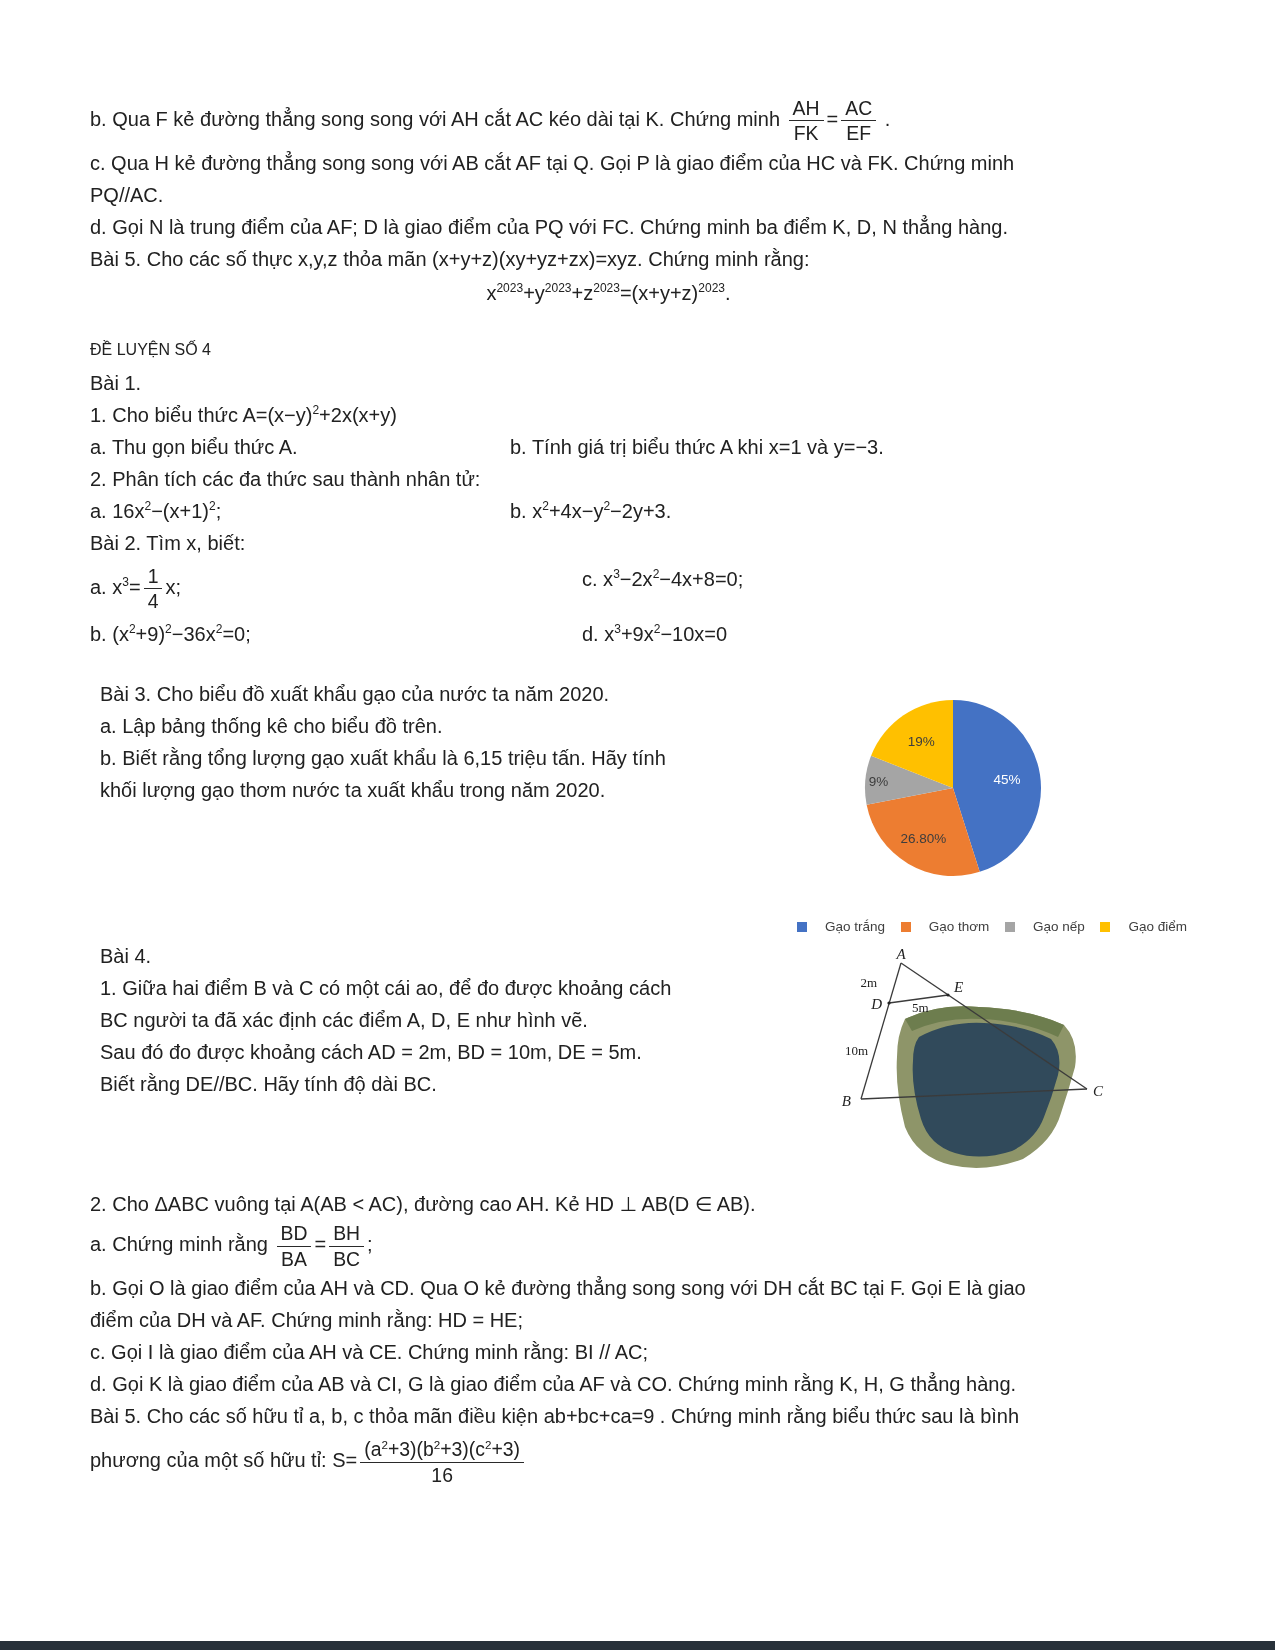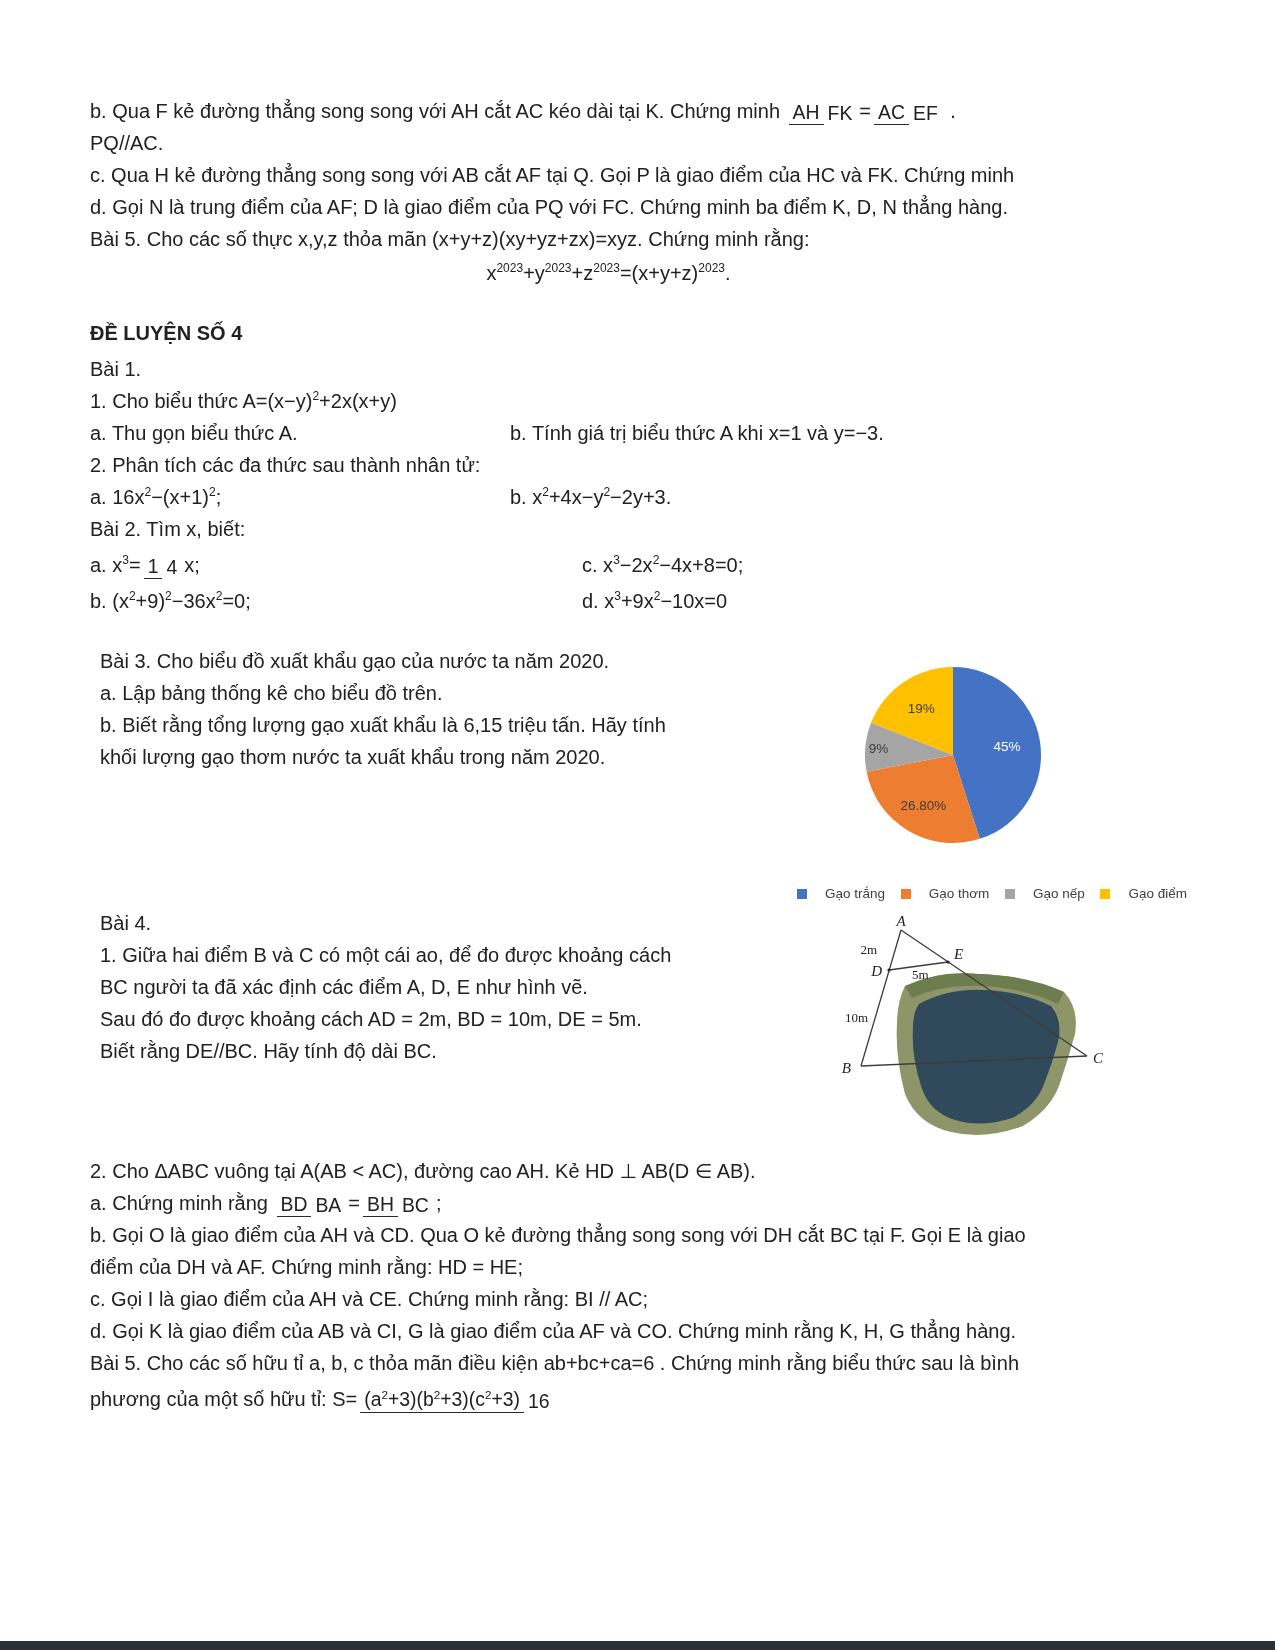--- a/index.html
+++ b/index.html
@@ -2,25 +2,25 @@
 <html><head>
 <meta charset="utf-8">
 <style>
 *{margin:0;padding:0;box-sizing:border-box}
 html,body{background:#ffffff}
 body{width:1275px;height:1650px;margin:0 auto;font-family:"Liberation Sans","DejaVu Sans",sans-serif;color:#212121;position:relative;overflow:hidden}
 .page{position:relative;width:1275px;height:1650px;padding:96px 88px 0 90px;font-size:20px;line-height:1.5;background:#fff}
 .ln{margin-bottom:2px}
 b{font-weight:400}
 sup{font-size:.6em}
-.frac{display:inline-flex;flex-direction:row;align-items:center;vertical-align:middle;line-height:1.15;margin:0 3px;padding:1px 0;font-size:.97em}
+.frac{display:inline-flex;flex-direction:column;align-items:center;vertical-align:middle;line-height:1.15;margin:0 3px;padding:1px 0;font-size:.97em}
 .fnum{border-bottom:1.5px solid #2a2a2a;padding:0 4px 1px}
 .fden{padding:1px 4px 0}
 .eq{text-align:center;padding-right:60px;margin:4px 0 12px}
-.de-title{font-size:20px;font-weight:700;margin:30px 0 6px}
+.de-title{font-size:16px;font-weight:400;margin:30px 0 6px}
 .cols{display:flex;margin-bottom:2px}
 .w430{width:420px;flex:none}
 .w500{width:492px;flex:none}
 .mt6{margin-top:6px}
 .row-chart{display:flex;justify-content:space-between;margin-top:30px;min-height:262px}
 .row-chart .txtcol{width:690px;padding-left:10px}
 .row-fig{display:flex;justify-content:space-between;min-height:248px}
 .row-fig .txtcol{width:690px;padding-left:10px}
 .figcol{width:270px;flex:none;margin-right:78px;padding-top:8px}
 .chartcol{width:390px;flex:none;padding-top:14px}
@@ -38,22 +38,22 @@
 
 <div class="page">
 
   <p class="ln">b. Qua F kẻ đường thẳng song song với AH cắt AC kéo dài tại K. Chứng minh <span class="frac">
         <span class="fnum">AH</span>
         <span class="fden">FK</span>
       </span>=<span class="frac">
         <span class="fnum">AC</span>
         <span class="fden">EF</span>
       </span> .</p>
+  <p class="ln">c. Qua H kẻ đường thẳng song song với AB cắt AF tại Q. Gọi P là giao điểm của HC và FK. Chứng minh</p>
   <p class="ln">PQ//AC.</p>
-  <p class="ln">c. Qua H kẻ đường thẳng song song với AB cắt AF tại Q. Gọi P là giao điểm của HC và FK. Chứng minh</p>
   <p class="ln">d. Gọi N là trung điểm của AF;  D là giao điểm của PQ với FC. Chứng minh ba điểm K, D, N thẳng hàng.</p>
   <p class="ln"><b>Bài 5.</b><span> Cho các số thực  x,y,z  thỏa mãn  (x+y+z)(xy+yz+zx)=xyz.  Chứng minh rằng:</span></p>
   <p class="ln eq">x<sup>2023</sup>+y<sup>2023</sup>+z<sup>2023</sup>=(x+y+z)<sup>2023</sup>.</p>
 
   <h2 class="de-title">ĐỀ LUYỆN SỐ 4</h2>
 
   <p class="ln"><b>Bài 1.</b></p>
   <p class="ln"><b>1.</b><span> Cho biểu thức  A=(x−y)<sup>2</sup>+2x(x+y)</span></p>
   <div class="cols">
     <span class="w430">a. Thu gọn biểu thức A.</span>
@@ -163,20 +163,20 @@
         <span class="fnum">BD</span>
         <span class="fden">BA</span>
       </span>=<span class="frac">
         <span class="fnum">BH</span>
         <span class="fden">BC</span>
       </span>;</p>
   <p class="ln">b. Gọi O là giao điểm của AH và CD. Qua O kẻ đường thẳng song song với DH cắt BC tại F. Gọi E là giao</p>
   <p class="ln">điểm của DH và AF. Chứng minh rằng: HD = HE;</p>
   <p class="ln">c. Gọi I là giao điểm của AH và CE. Chứng minh rằng: BI // AC;</p>
   <p class="ln">d. Gọi K là giao điểm của AB và CI, G là giao điểm của AF và CO. Chứng minh rằng K, H, G thẳng hàng.</p>
-  <p class="ln"><b>Bài 5.</b><span> Cho các số hữu tỉ a, b, c thỏa mãn điều kiện  ab+bc+ca=6 . Chứng minh rằng biểu thức sau là bình</span></p>
+  <p class="ln"><b>Bài 5.</b><span> Cho các số hữu tỉ a, b, c thỏa mãn điều kiện  ab+bc+ca=9 . Chứng minh rằng biểu thức sau là bình</span></p>
   <p class="ln mt6">phương của một số hữu tỉ:  S=<span class="frac">
         <span class="fnum">(a<sup>2</sup>+3)(b<sup>2</sup>+3)(c<sup>2</sup>+3)</span>
         <span class="fden">16</span>
       </span></p>
 
   <div class="bottom-edge"></div>
 </div>
 
 </body></html>

